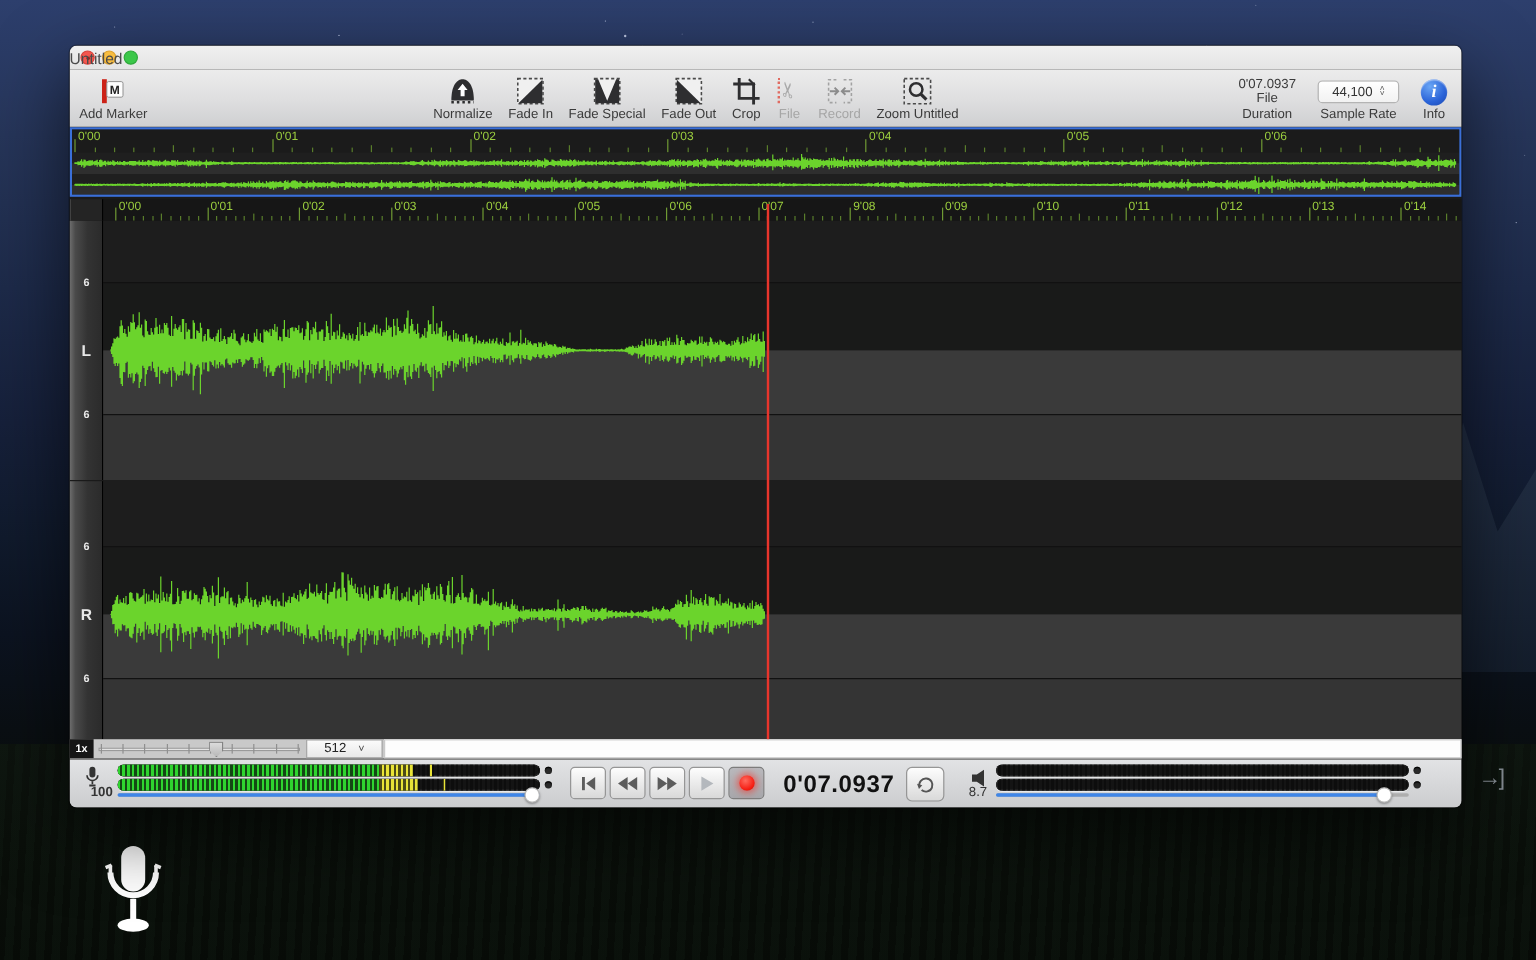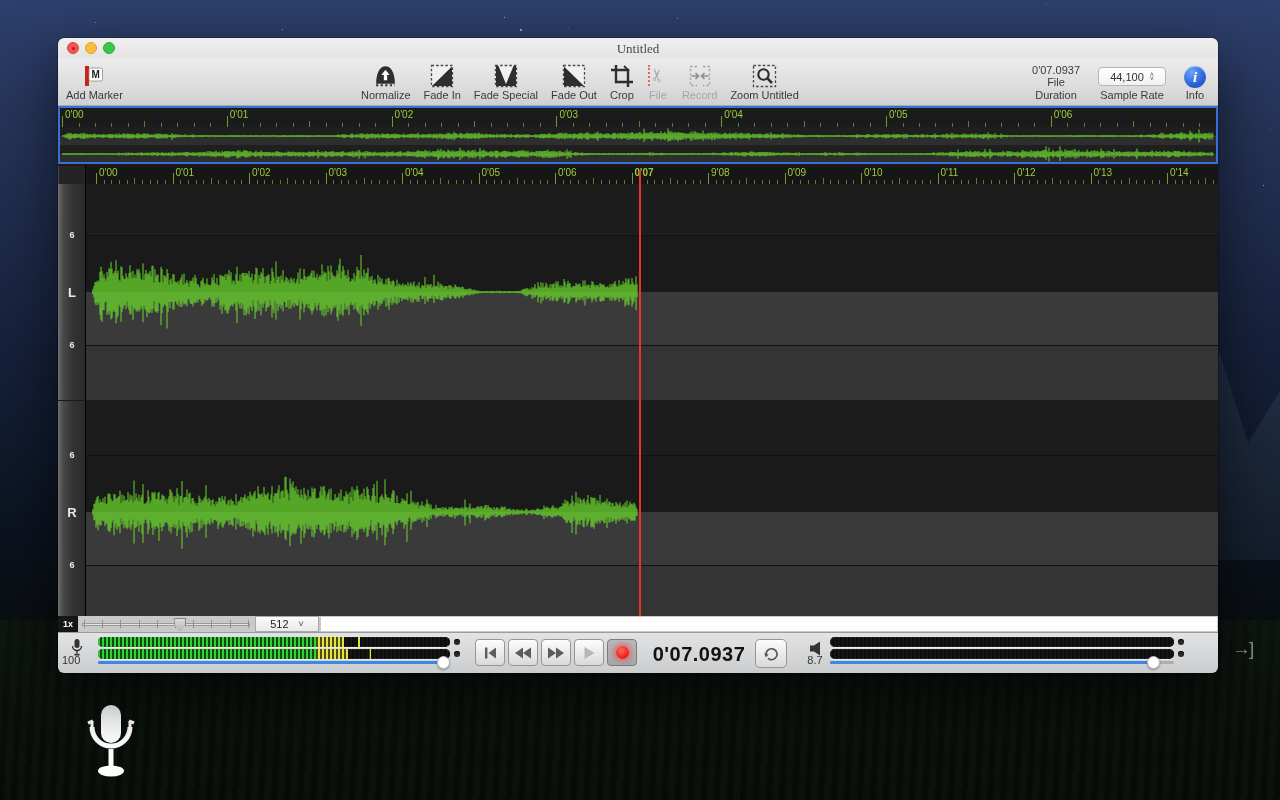--- a/index.html
+++ b/index.html
@@ -23,21 +23,21 @@
   .caption { position:absolute; left:0; top:695px; width:1280px; height:90px; z-index:4; }
   .caption svg { position:absolute; left:84px; top:8px; }
   .caption .cap-text { position:absolute; left:143px; top:28px; color:#ffffff; font-size:33px; font-weight:300; letter-spacing:.2px; }
 
   
   .window { position:absolute; left:58px; top:38px; width:1160px; height:635px; z-index:5;
     border-radius:6px; box-shadow:0 22px 60px rgba(0,0,0,.6), 0 0 0 1px rgba(0,0,0,.25); overflow:hidden; background:#1a1a1a; }
 
   .titlebar { position:absolute; left:0; top:0; width:100%; height:20px;
     background:linear-gradient(180deg,#f0f0f0,#e4e4e4); }
-  .title { position:absolute; left:0; right:0; top:3px; text-align:center; font-size:13px; color:#4b4b4b;font-family:Liberation Serif, serif; }
+  .title { position:absolute; left:0; right:0; top:3px; text-align:left; font-size:13px; color:#4b4b4b; }
   .tl { position:absolute; top:4px; width:12px; height:12px; border-radius:50%; }
   .tl.red    { left:9px;  background:#f4564e; border:1px solid #d8443d; }
   .tl.red::after { content:""; position:absolute; left:3.5px; top:3.5px; width:3px; height:3px; border-radius:50%; background:#8e2c24; }
   .tl.yellow { left:27px; background:#f8bd40; border:1px solid #dda32f; }
   .tl.green  { left:45px; background:#3bc749; border:1px solid #2fa93c; }
 
   .toolbar { position:absolute; left:0; top:20px; width:100%; height:48px;
     background:linear-gradient(180deg,#ececec 0%,#dededf 55%,#cfd0d2 100%); border-bottom:1px solid #a9a9a9; }
   .tbitem { position:absolute; top:3px; display:flex; flex-direction:column; align-items:center; }
   .tbitem .tbicon { height:27px; display:flex; align-items:flex-end; justify-content:center; }
@@ -605,21 +605,21 @@
         <i class="tick" style="left: 1111.6px;"></i>
         <i class="tick half" style="left: 1119.3px;"></i>
         <i class="tick" style="left: 1126.9px;"></i>
         <span class="rlabel" style="left: 13px;">0'00</span>
         <span class="rlabel" style="left: 89.5px;">0'01</span>
         <span class="rlabel" style="left: 166px;">0'02</span>
         <span class="rlabel" style="left: 242.5px;">0'03</span>
         <span class="rlabel" style="left: 319px;">0'04</span>
         <span class="rlabel" style="left: 395.5px;">0'05</span>
         <span class="rlabel" style="left: 472px;">0'06</span>
-        <span class="rlabel" style="left: 548.5px; font-weight: bold;">0'07</span>
+        <span class="rlabel" style="left: 548.5px;">0'07</span>
         <span class="rlabel" style="left: 625px;">9'08</span>
         <span class="rlabel" style="left: 701.5px;">0'09</span>
         <span class="rlabel" style="left: 778px;">0'10</span>
         <span class="rlabel" style="left: 854.5px;">0'11</span>
         <span class="rlabel" style="left: 931px;">0'12</span>
         <span class="rlabel" style="left: 1007.5px;">0'13</span>
         <span class="rlabel" style="left: 1084px;">0'14</span>
       </div>
   </div>
 
@@ -673,21 +673,21 @@
 
   <div class="controlbar">
     <span class="mic-sm">
       <svg width="12" height="19" viewBox="0 0 12 19">
         <rect x="3.5" y="1" width="5" height="9" rx="2.5" fill="#333"></rect>
         <path d="M1.5,8 a4.5,4.5 0 0 0 9,0" fill="none" stroke="#333" stroke-width="1.4"></path>
         <line x1="6" y1="13" x2="6" y2="15.6" stroke="#333" stroke-width="1.4"></line>
         <line x1="3.4" y1="16.6" x2="8.6" y2="16.6" stroke="#333" stroke-width="1.7"></line>
       </svg>
     </span>
-    <span class="gain-label" style="left:4px; top:21px; width:32px; text-align:left;">100</span>
+    <span class="gain-label" style="left:4px; top:21px; width:32px; text-align:right;font-weight:bold;">100</span>
 
     <div class="meter" style="left:40px; top:4px;" id="meterIn1">
         <i class="m-green" style="left:0;width:62%;background:#2fd52f;"></i>
         <i class="m-yellow" style="left:62%;width:8%;background:#e8e337;"></i>
         <i class="m-peak" style="left:74%;width:2px;background:#e8e337;"></i>
         <span class="m-seg"></span>
       </div>
     <div class="meter" style="left:40px; top:16px;" id="meterIn2">
         <i class="m-green" style="left:0;width:62%;background:#2fd52f;"></i>
         <i class="m-yellow" style="left:62%;width:9%;background:#e8e337;"></i>

